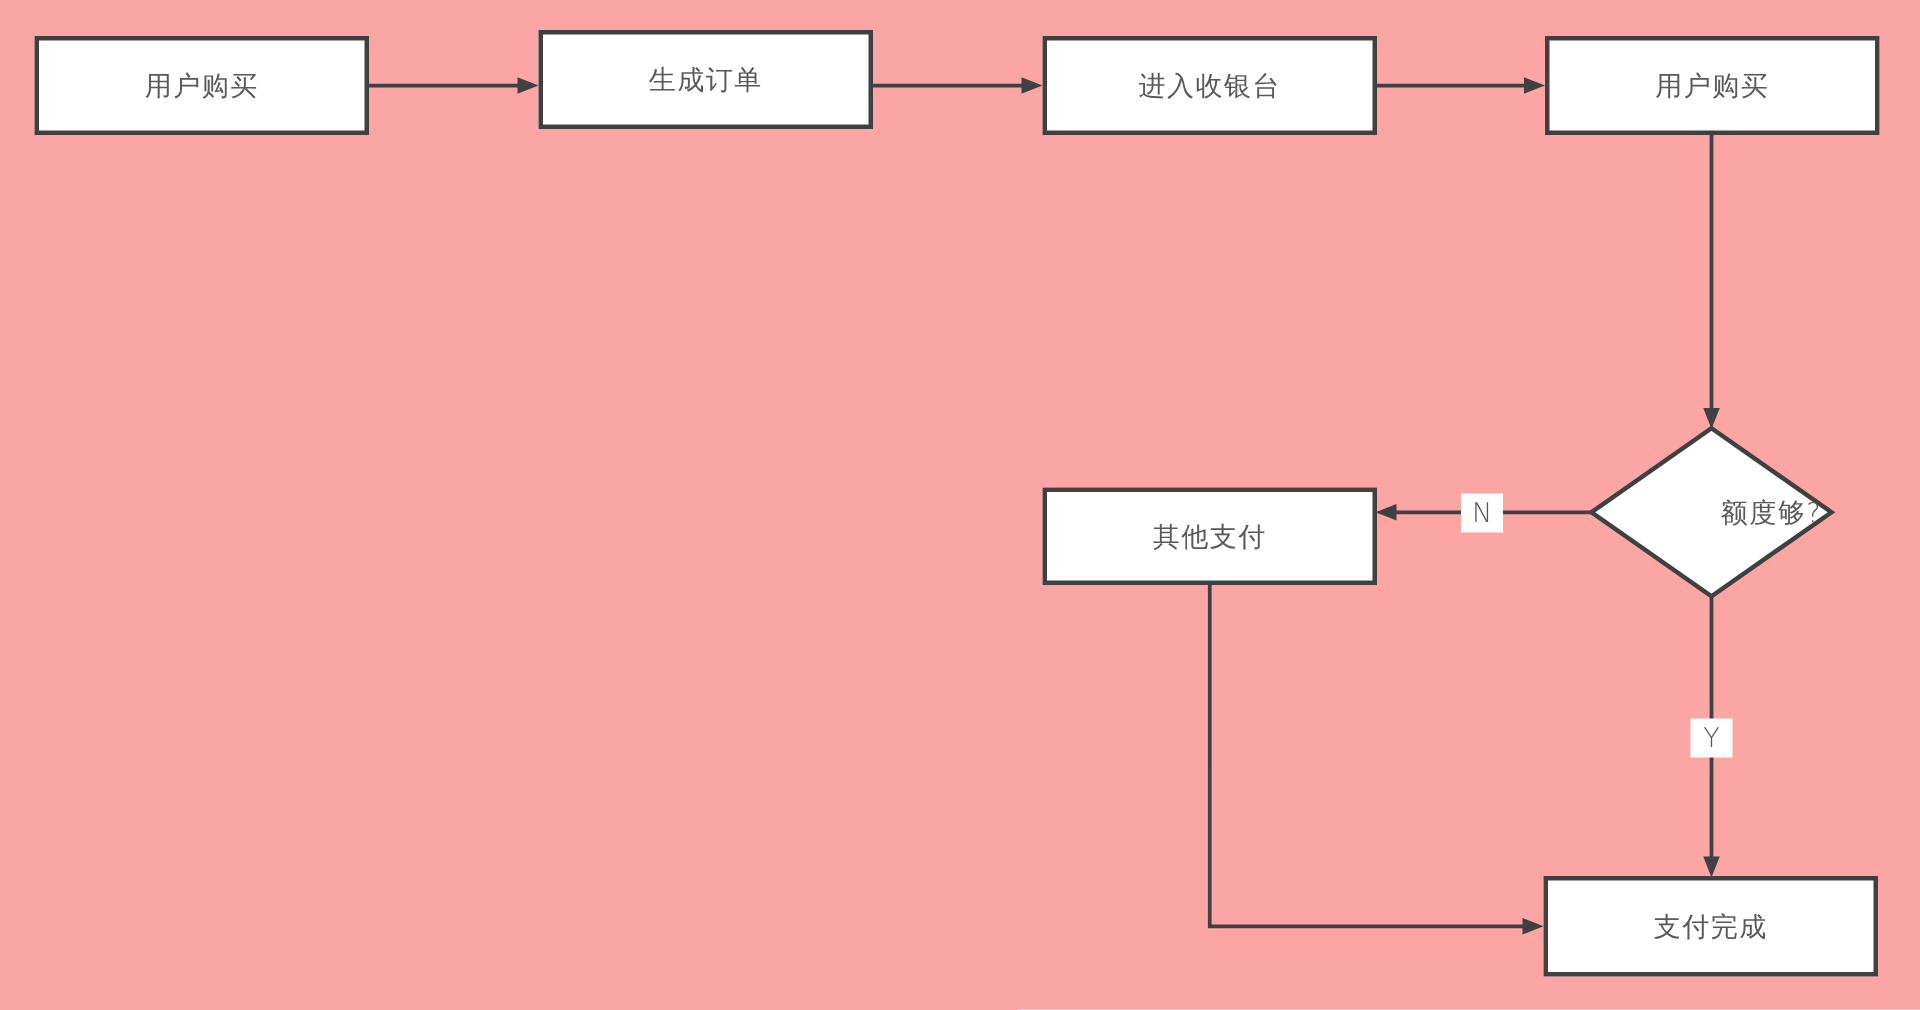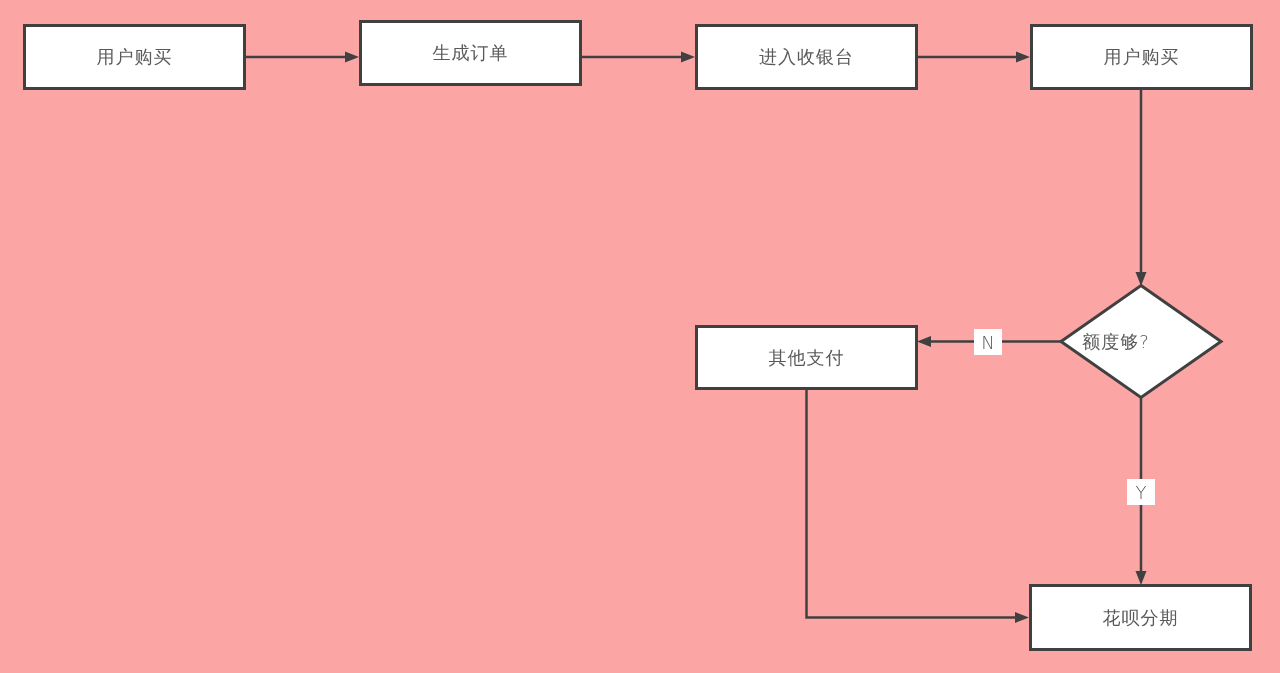--- a/index.html
+++ b/index.html
@@ -26,21 +26,21 @@
   }
   .node-label {
     font-size: 18px;
     font-weight: 300;
     color: #595959;
     letter-spacing: 1px;
     white-space: nowrap;
   }
   .decision-label {
     position: absolute;
-    left: 1056px; top: 330px;
+    left: 1121px; top: 330px;
     width: 120px; height: 24px;
     display: flex; justify-content: center;
   }
   .edge-label {
     position: absolute;
     width: 28px; height: 26px;
     background: #ffffff;
     display: flex; align-items: center; justify-content: center;
     font-size: 18px;
     font-weight: 300;
@@ -101,19 +101,19 @@
 
   <div class="decision-label">
     <span class="node-label">额度够?</span>
   </div>
 
   <div class="flow-node" style="left:695px; top:309px; height:65px;margin-top:16px;">
     <span class="node-label">其他支付</span>
   </div>
 
   <div class="flow-node" style="left:1029px; top:584px; height:67px;">
-    <span class="node-label">花呗分期</span>
+    <span class="node-label">支付完成</span>
   </div>
 
   <div class="edge-label n-label">N</div>
   <div class="edge-label y-label">Y</div>
 
 </div>
 
 </body></html>

